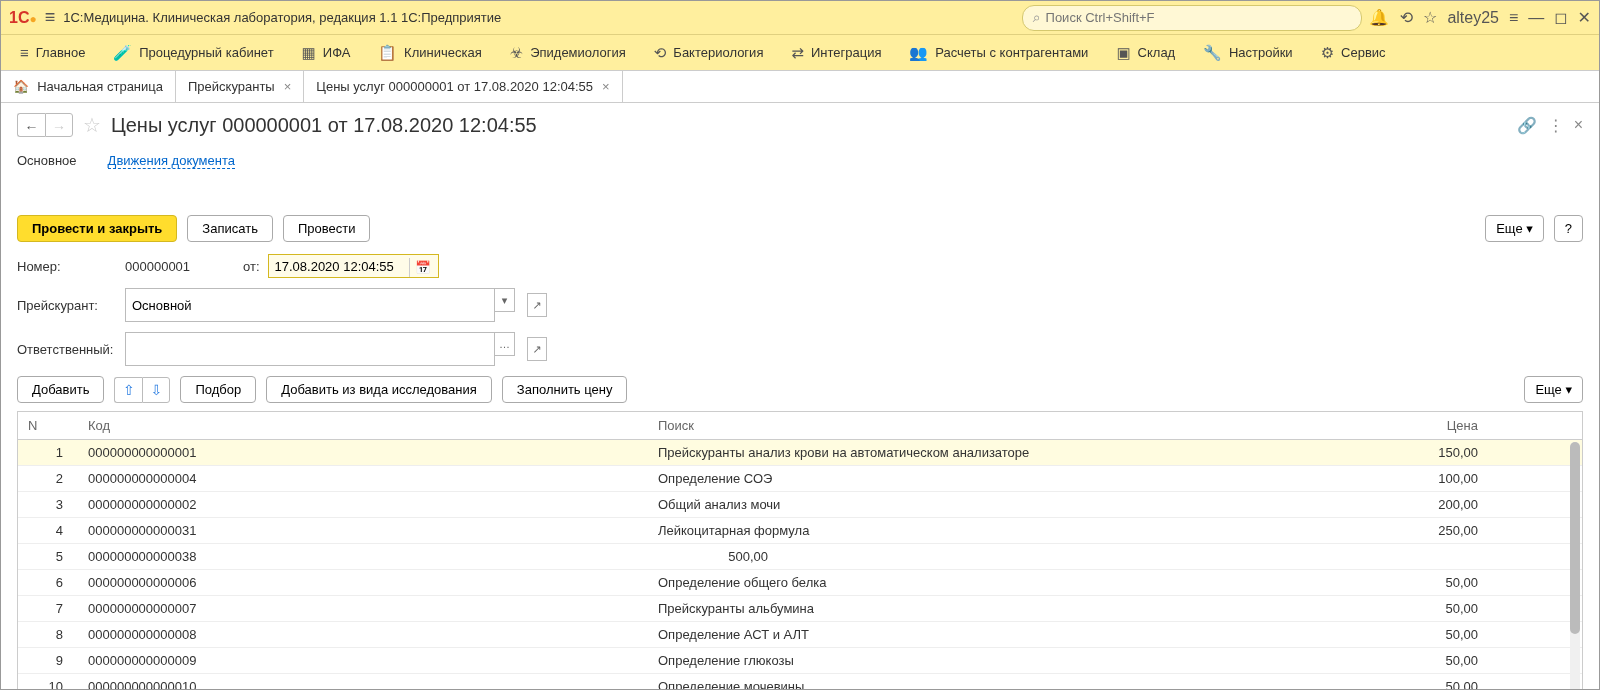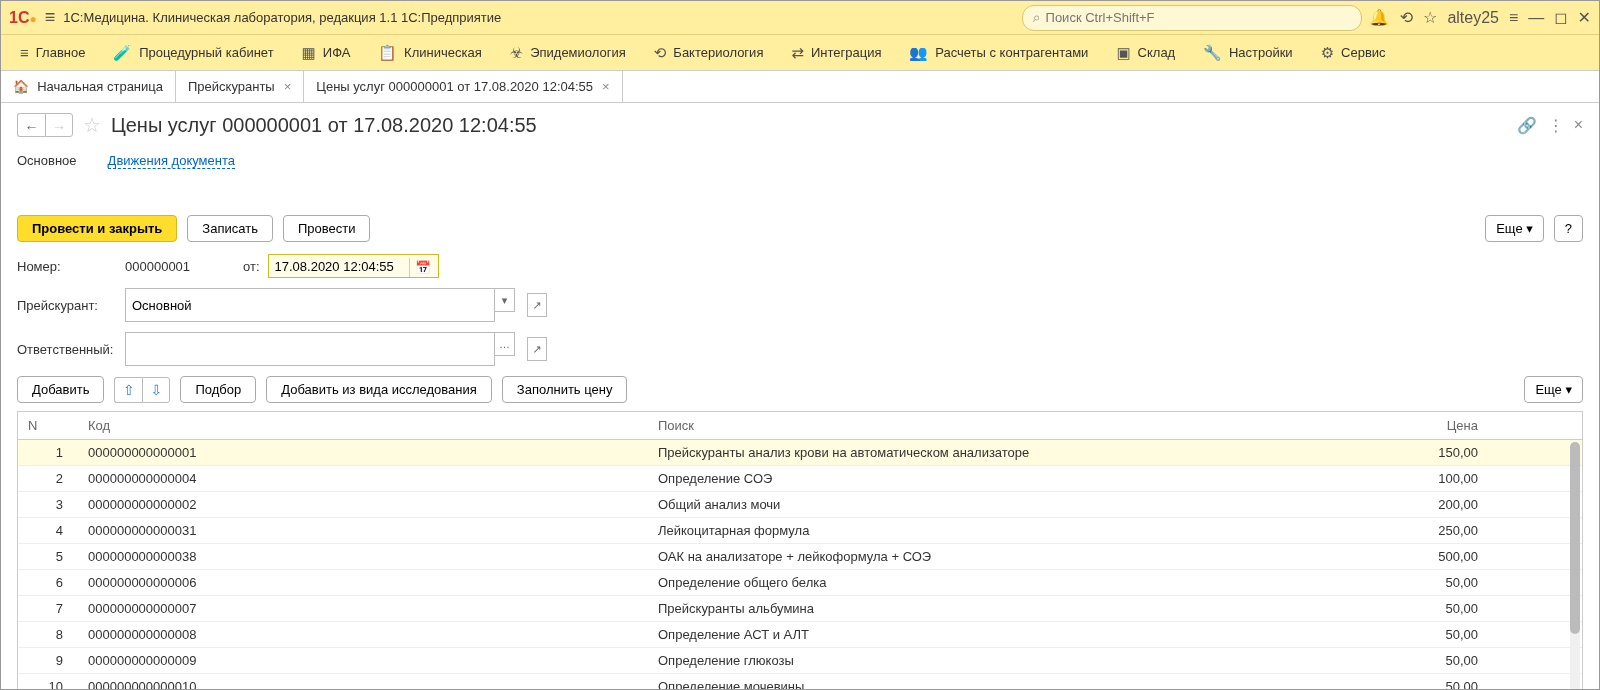--- a/index.html
+++ b/index.html
@@ -279,21 +279,20 @@
         </div>
         <div class="table-row">
           <div class="col-n">4</div>
           <div class="col-code">000000000000031</div>
           <div class="col-service">Лейкоцитарная формула</div>
           <div class="col-price">250,00</div>
         </div>
         <div class="table-row">
           <div class="col-n">5</div>
           <div class="col-code">000000000000038</div>
-          <div class="col-service">ОАК на анализаторе + лейкоформула + СОЭ</div>
           <div class="col-price">500,00</div>
         </div>
         <div class="table-row">
           <div class="col-n">6</div>
           <div class="col-code">000000000000006</div>
           <div class="col-service">Определение общего белка</div>
           <div class="col-price">50,00</div>
         </div>
         <div class="table-row">
           <div class="col-n">7</div>

